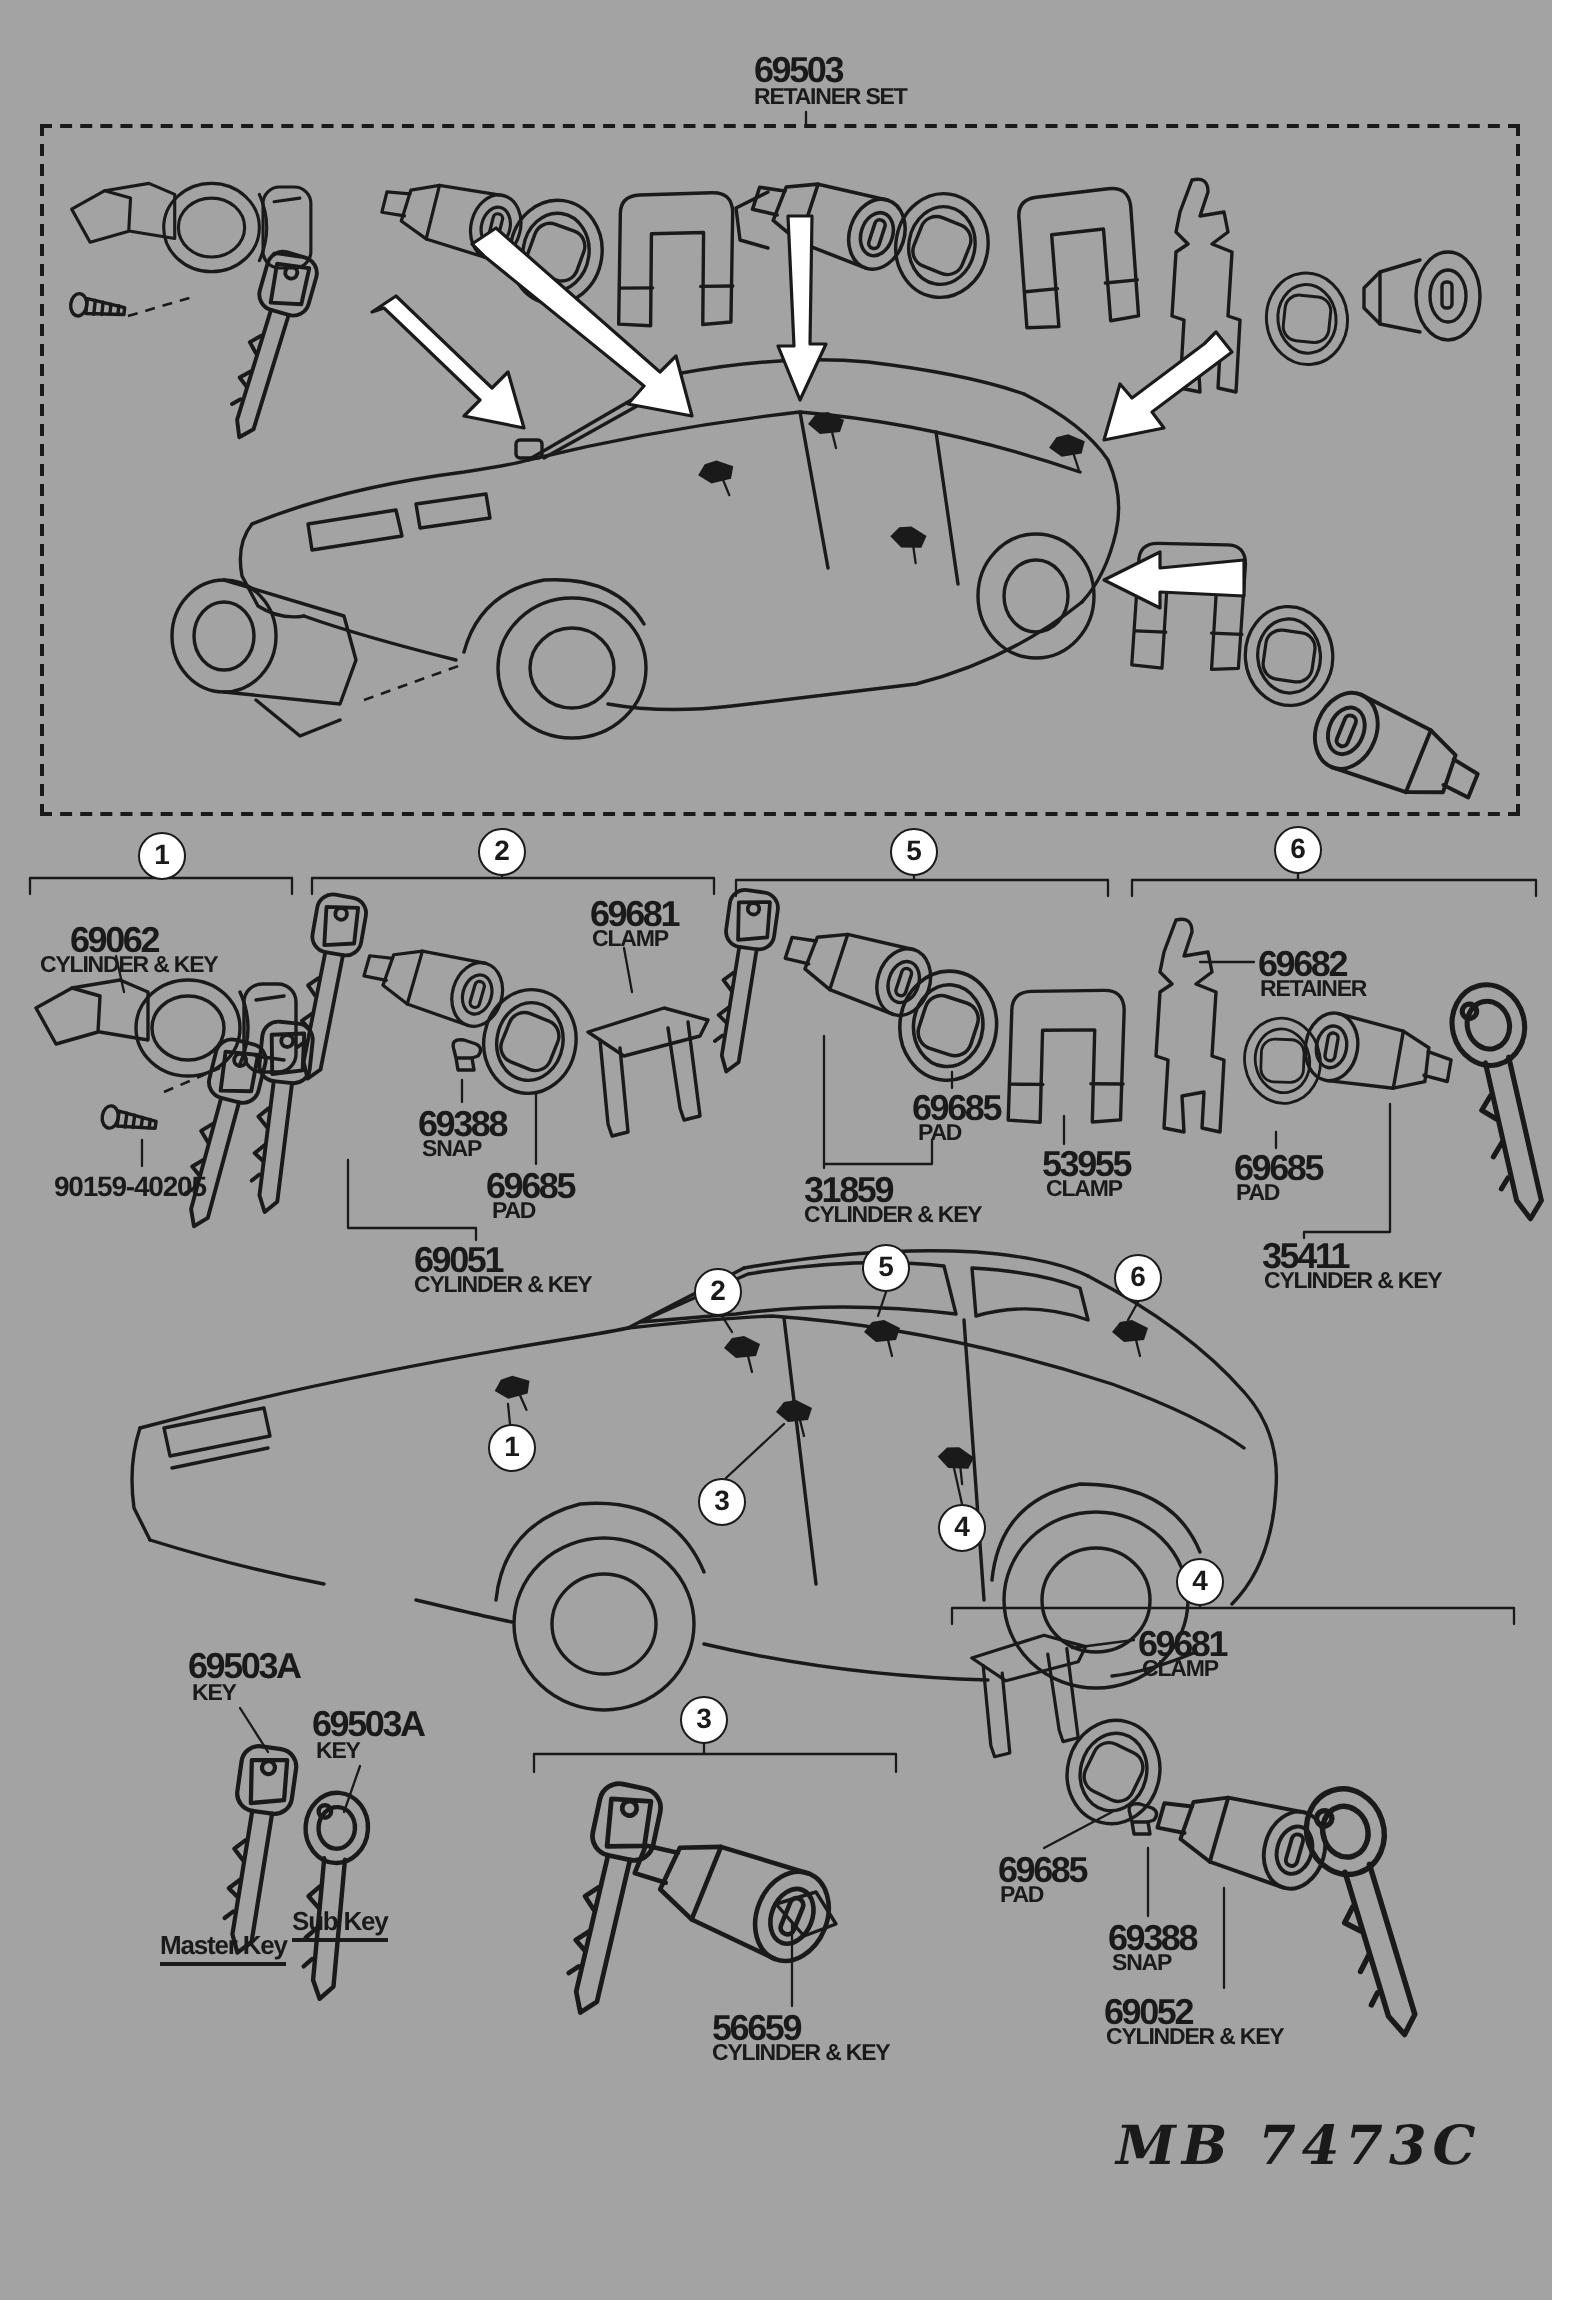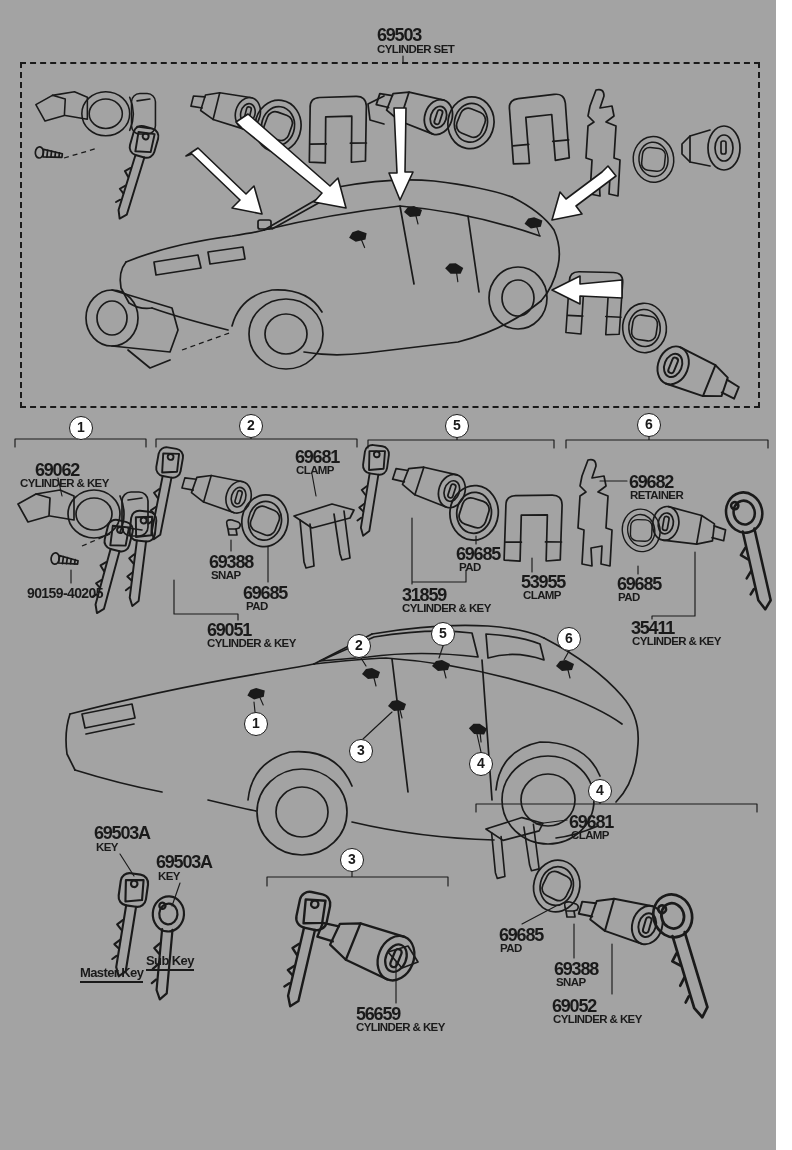--- a/index.html
+++ b/index.html
@@ -290,21 +290,21 @@
       <use href="#cylA" transform="translate(586,880) rotate(16) scale(1.15)"></use>
       <use href="#keyB" transform="translate(648,902) rotate(-18) scale(1.6)"></use>
       <path class="thin" d="M536,824 L567,820"></path>
       <path class="thin" d="M556,906 L522,924"></path>
       <path class="thin" d="M574,924 L574,958"></path>
       <path class="thin" d="M612,944 L612,994"></path>
     </g>
   </svg>
 
   <div class="lbl pn" style="left:377px;top:26px">69503</div>
-  <div class="lbl pnm" style="left:377px;top:44px">CYLINDER SET</div>
+  <div class="lbl pnm" style="left:377px;top:44px">RETAINER SET</div>
 
   <div class="circ" style="left:69px;top:416px">1</div>
   <div class="circ" style="left:239px;top:414px">2</div>
   <div class="circ" style="left:445px;top:414px">5</div>
   <div class="circ" style="left:637px;top:413px">6</div>
   <div class="circ" style="left:340px;top:848px">3</div>
   <div class="circ" style="left:588px;top:779px">4</div>
 
   <div class="lbl pn" style="left:35px;top:461px">69062</div>
   <div class="lbl pnm" style="left:20px;top:478px">CYLINDER &amp; KEY</div>
@@ -352,14 +352,15 @@
 
   <div class="lbl pn" style="left:569px;top:813px">69681</div>
   <div class="lbl pnm" style="left:571px;top:830px">CLAMP</div>
   <div class="lbl pn" style="left:499px;top:926px">69685</div>
   <div class="lbl pnm" style="left:500px;top:943px">PAD</div>
   <div class="lbl pn" style="left:554px;top:960px">69388</div>
   <div class="lbl pnm" style="left:556px;top:977px">SNAP</div>
   <div class="lbl pn" style="left:552px;top:997px">69052</div>
   <div class="lbl pnm" style="left:553px;top:1014px">CYLINDER &amp; KEY</div>
 
+  <div class="lbl stamp" style="left:558px;top:1060px">MB 7473C</div>
 
 </div>
 
 </body></html>

